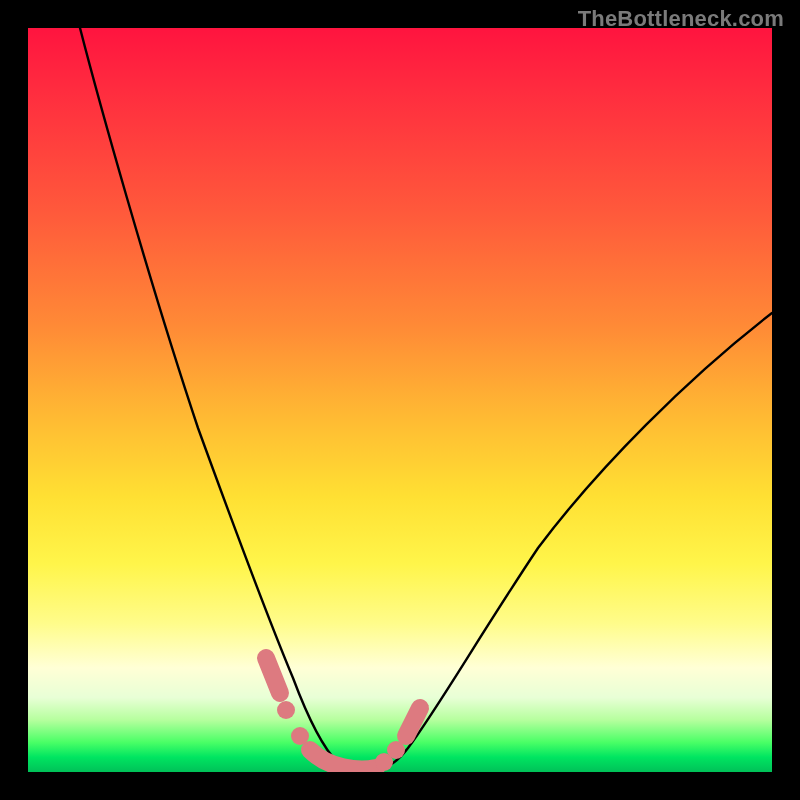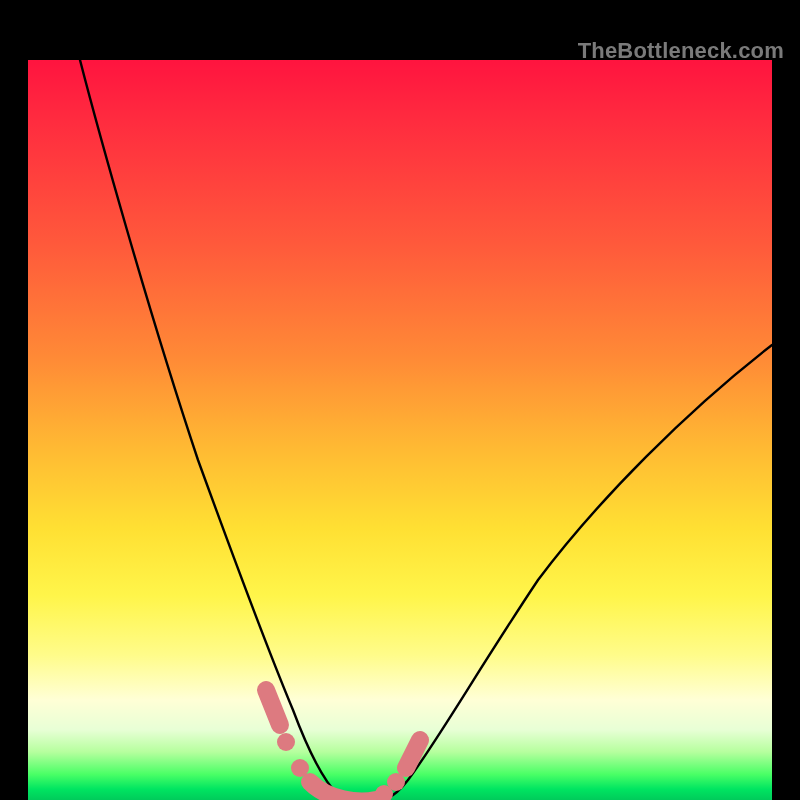--- a/index.html
+++ b/index.html
@@ -7,21 +7,20 @@
     padding: 0;
     width: 800px;
     height: 800px;
     overflow: hidden;
     background: #000;
   }
   .frame {
     position: absolute;
     inset: 0;
     background: #000;
-    margin-top: 32px;
   }
   .plot-area {
     position: absolute;
     left: 28px;
     top: 28px;
     width: 744px;
     height: 744px;
     overflow: hidden;
   }
   .gradient {

